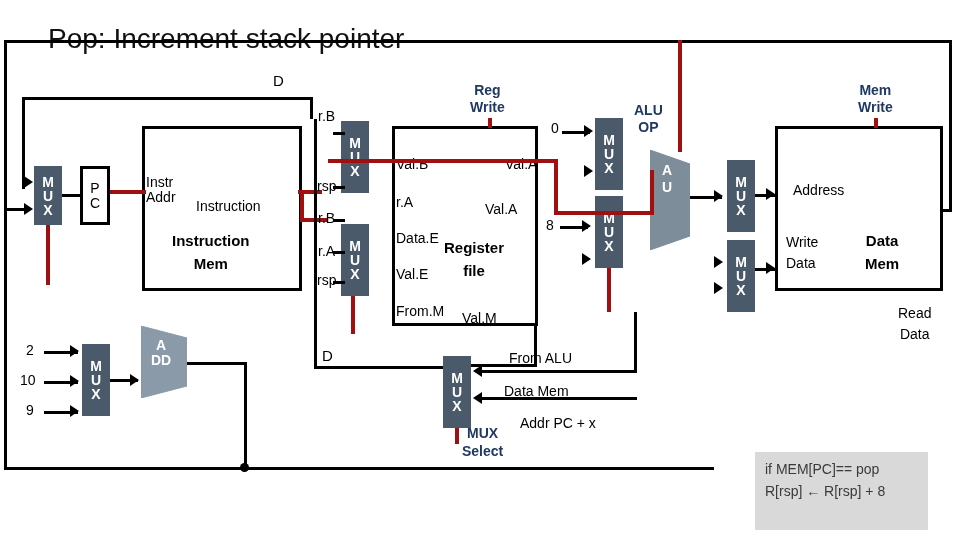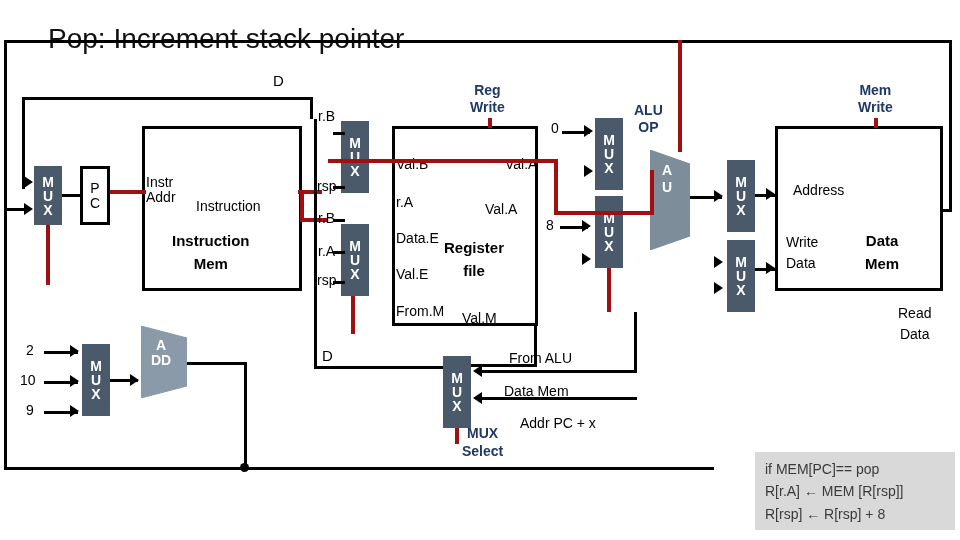--- a/index.html
+++ b/index.html
@@ -266,17 +266,16 @@
 
 <div class="abs arrow-l" style="left:473px;top:365px;"></div>
 <div class="abs arrow-l" style="left:473px;top:392px;"></div>
 <div class="abs hline" style="left:482px;top:370px;width:155px;"></div>
 <div class="abs hline" style="left:482px;top:397px;width:155px;"></div>
 <div class="abs vline" style="left:634px;top:312px;height:58px;"></div>
 
 <div class="abs vline" style="left:534px;top:326px;height:40px;"></div>
 <div class="abs hline" style="left:471px;top:364px;width:66px;"></div>
 
-<div class="abs note" style="left:755px;top:452px;width:200px;height:78px;">
+<div class="abs note" style="left:755px;top:452px;width:173px;height:78px;">
   <div>if MEM[PC]== pop</div>
-  <div>R[r.A] ← MEM [R[rsp]]</div>
   <div>R[rsp] ← R[rsp] + 8</div>
 </div>
 
 </body></html>

